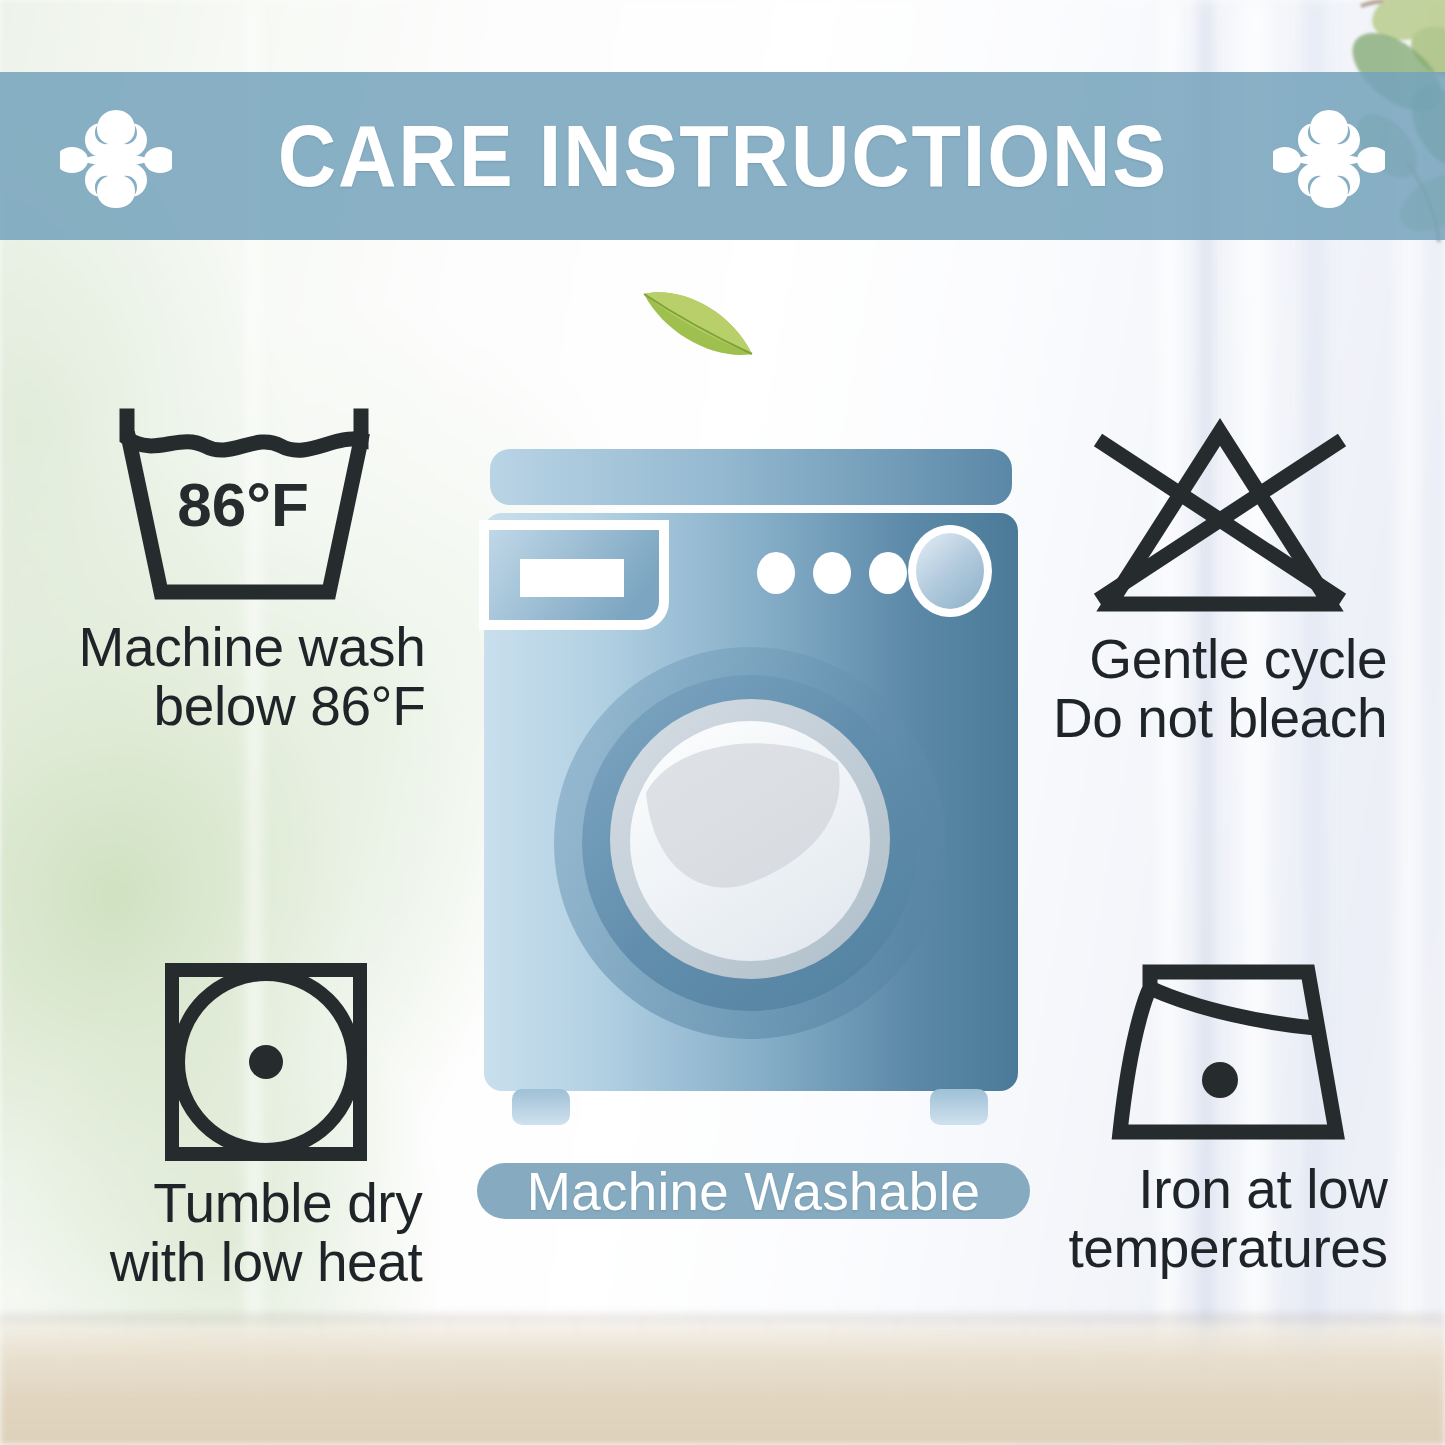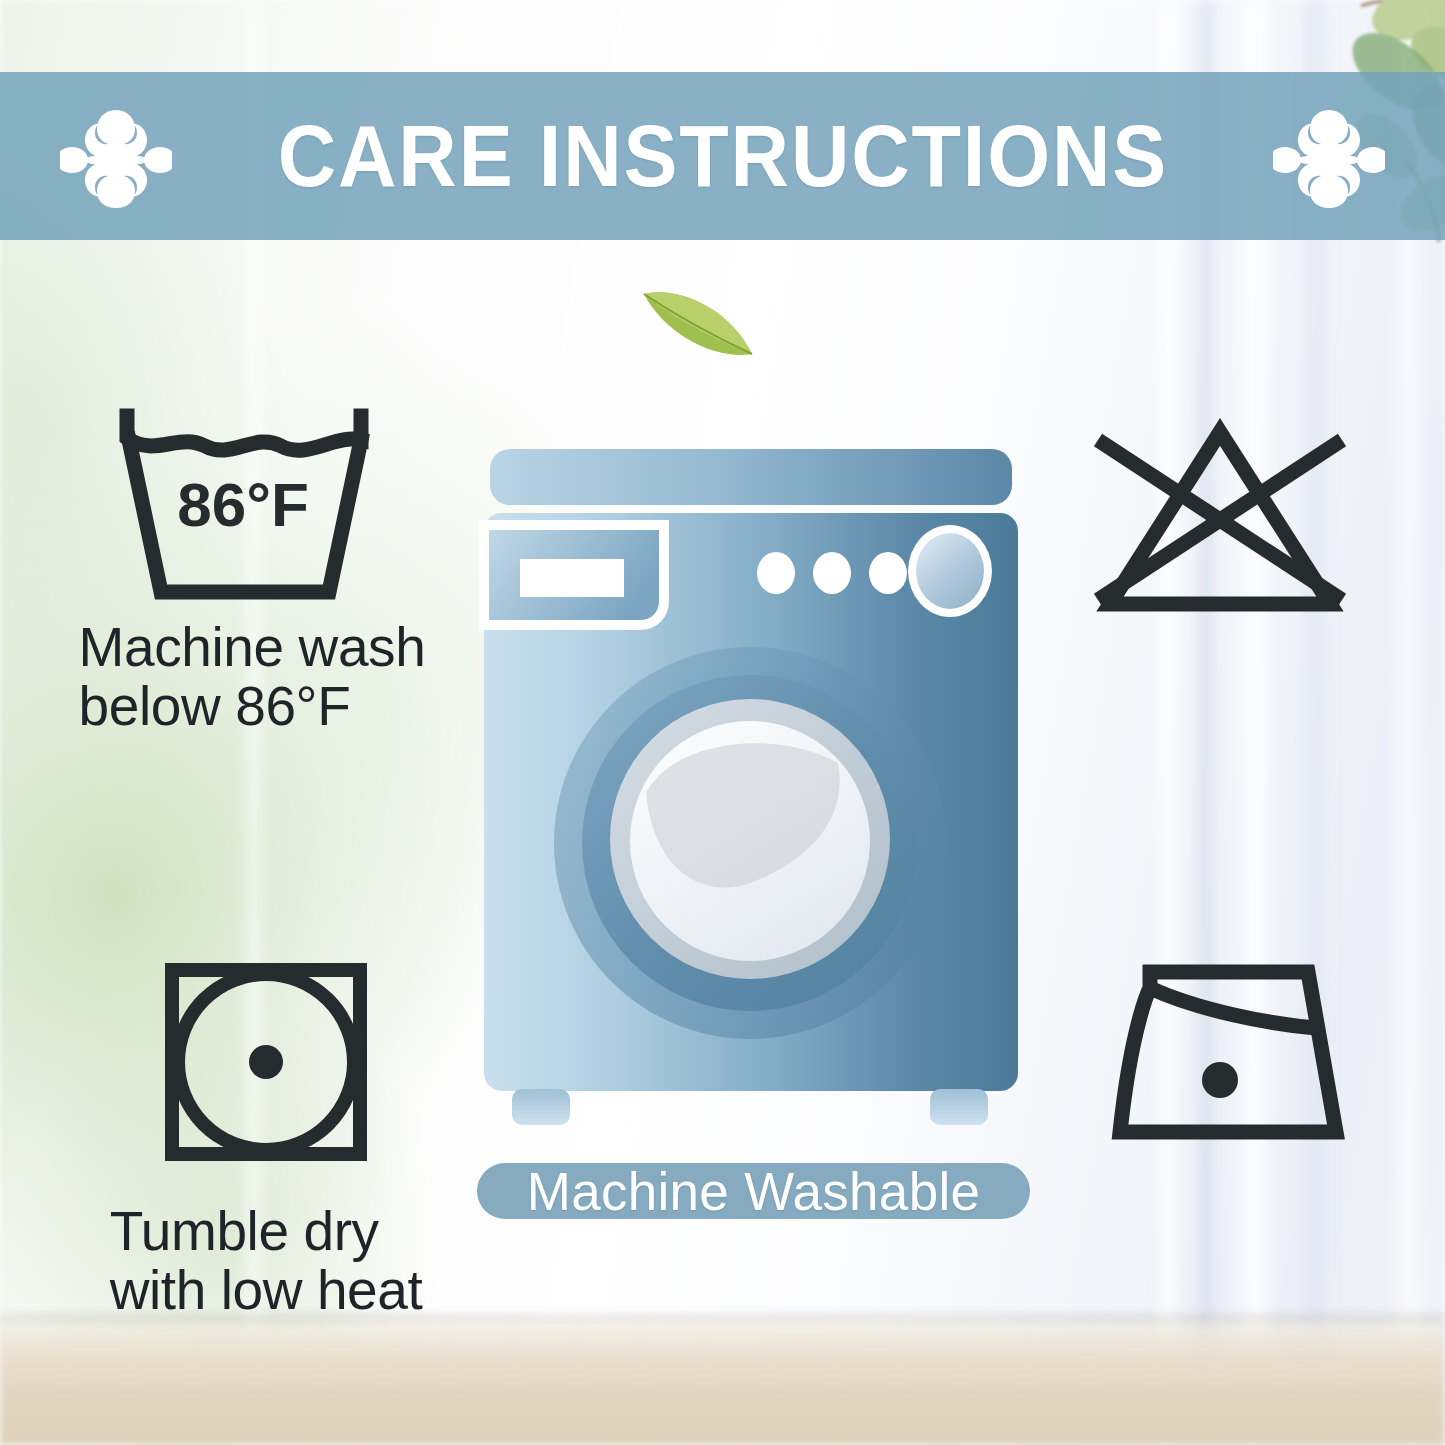--- a/index.html
+++ b/index.html
@@ -62,27 +62,27 @@
   .fleur-l { left:60px; }
   .fleur-r { right:60px; }
 
   
   .leaf { position:absolute; top:272px; left:636px; width:124px; height:100px; z-index:4; }
 
   
   .sym { position:absolute; z-index:6; display:flex; flex-direction:column; align-items:center; }
   .sym .glyph { display:block; }
   .sym .cap {
-    margin-top:12px; text-align:left; color:#1f2428;
+    margin-top:12px; text-align:right; color:#1f2428;
     font-size:55px; line-height:1.08; font-weight:400; white-space:pre-line;
     letter-spacing:-0.4px;
   }
   #cell-wash   { left:42px;   top:406px;  width:420px; }
   #cell-bleach { left:1010px; top:418px;  width:420px; }
-  #cell-dry    { left:56px;   top:962px;  width:420px;gap:28px; }
+  #cell-dry    { left:56px;   top:962px;  width:420px; }
   #cell-iron   { left:1018px; top:962px;  width:420px; }
   #cell-wash   .cap, #cell-dry .cap { }
 
   
   .washer { position:absolute; left:478px; top:443px; width:546px; height:690px; z-index:6; }
 
   
   .badge {
     position:absolute; left:477px; top:1163px; width:553px; height:56px; z-index:7;
     background:rgba(124,164,187,0.92); border-radius:36px;
@@ -167,38 +167,42 @@
 </div>
 
 <div class="sym" id="cell-bleach">
   <svg class="glyph" width="284" height="200" viewBox="0 0 284 200">
     <g stroke="#262b2e" stroke-width="15" fill="none" stroke-linecap="butt">
       <path d="M142 14 L252 186 L32 186 Z"></path>
       <line x1="20" y1="22" x2="264" y2="182"></line>
       <line x1="264" y1="22" x2="20" y2="182"></line>
     </g>
   </svg>
+  <div class="cap">Gentle cycle
+Do not bleach</div>
 </div>
 
 <div class="sym" id="cell-dry">
   <svg class="glyph" width="220" height="200" viewBox="0 0 220 200">
     <rect x="16" y="8" width="188" height="184" fill="none" stroke="#262b2e" stroke-width="14"></rect>
     <circle cx="110" cy="100" r="88" fill="none" stroke="#262b2e" stroke-width="14"></circle>
     <circle cx="110" cy="100" r="17" fill="#262b2e"></circle>
   </svg>
   <div class="cap">Tumble dry
 with low heat</div>
 </div>
 
 <div class="sym" id="cell-iron">
   <svg class="glyph" width="260" height="186" viewBox="0 0 260 186">
     <path d="M22 170 L238 170 L210 10 L52 10 L52 26 C52 26 34 60 22 170 Z" fill="none" stroke="#262b2e" stroke-width="15" stroke-linejoin="miter"></path>
     <path d="M52 26 C100 48 170 62 218 66" fill="none" stroke="#262b2e" stroke-width="15"></path>
     <circle cx="122" cy="118" r="18" fill="#262b2e"></circle>
   </svg>
+  <div class="cap">Iron at low
+temperatures</div>
 </div>
 
 <svg class="washer" viewBox="0 0 546 690">
   <defs>
     <linearGradient id="gBody" x1="0" y1="0" x2="1" y2="0">
       <stop offset="0" stop-color="#c9dfed"></stop>
       <stop offset="0.20" stop-color="#b4d2e4"></stop>
       <stop offset="0.52" stop-color="#86aec8"></stop>
       <stop offset="0.80" stop-color="#5c89a8"></stop>
       <stop offset="1" stop-color="#4b7a99"></stop>

